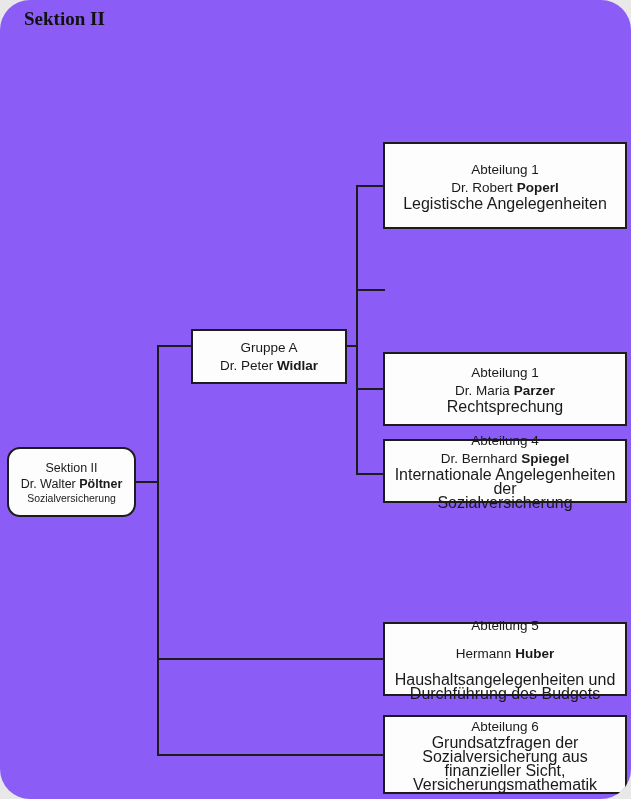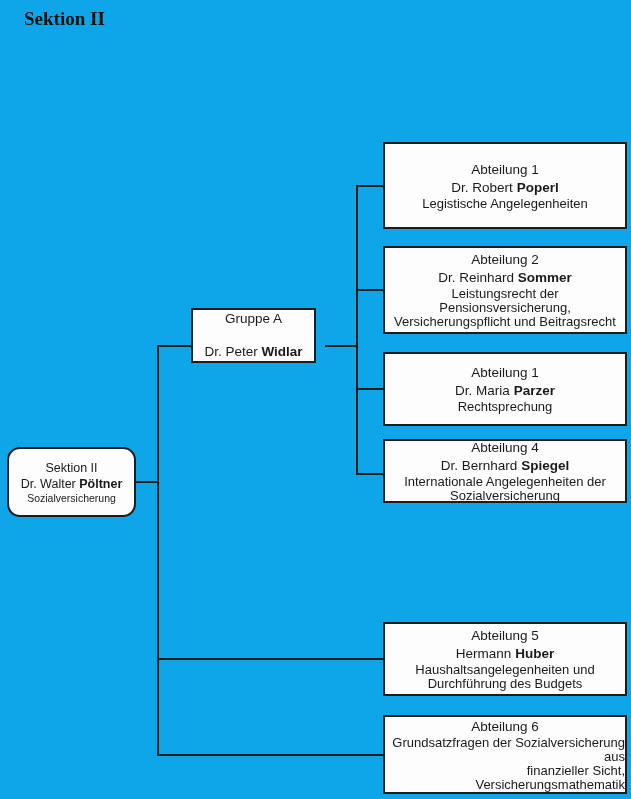--- a/index.html
+++ b/index.html
@@ -1,25 +1,26 @@
 <!DOCTYPE html>
 <html><head>
 <meta charset="utf-8">
 <style>
   * { margin: 0; padding: 0; box-sizing: border-box; }
   html, body { background: #e8e8e8; }
   .page {
     position: relative;
     width: 631px;
     height: 799px;
-    background: #0ea5e9;
+    background: #8b5cf6;
     font-family: "Liberation Sans", sans-serif;
     color: #1a1a1a;
     overflow: hidden;
     margin: 0 auto;
+    border-radius: 30px;
   }
   .page-title {
     position: absolute;
     left: 24px;
     top: 8px;
     font-family: "Liberation Serif", serif;
     font-weight: bold;
     font-size: 19px;
     color: #111;
   }
@@ -32,27 +33,27 @@
     justify-content: center;
     align-items: center;
     text-align: center;
   }
   .node-root {
     left: 7px; top: 447px; width: 129px; height: 70px;
     border-radius: 13px;
     border-width: 2.5px;
   }
   .node-group {
-    left: 191px; top: 308px; width: 125px; height: 55px; justify-content: space-between;
+    left: 191px; top: 329px; width: 156px; height: 55px;
   }
   .node-dept { left: 383px; width: 244px; }
   .unit-line   { font-size: 13.5px; line-height: 18px; }
   .name-line   { font-size: 13.5px; line-height: 18px; }
   .name-line b { font-weight: bold; }
-  .desc-line   { font-size: 13px; line-height: 14px; white-space: pre-line; }
+  .desc-line   { font-size: 16px; line-height: 14px; white-space: pre-line; }
   .node-root .unit-line, .node-root .name-line { font-size: 12.5px; line-height: 16px; }
   .node-root .desc-line { font-size: 10.5px; line-height: 13px; }
   .connector {
     position: absolute;
     background: #1c1c1c;
   }
   .h-line { height: 2px; }
   .v-line { width: 2px; }
 </style>
 </head>
@@ -85,46 +86,40 @@
     <div class="unit-line">Gruppe A</div>
     <div class="name-line"><span>Dr. Peter</span> <b>Widlar</b></div>
   </div>
 
   <div class="node node-dept" style="top:142px; height:87px;align-items:center;">
     <div class="unit-line">Abteilung 1</div>
     <div class="name-line"><span>Dr. Robert</span> <b>Poperl</b></div>
     <div class="desc-line">Legistische Angelegenheiten</div>
   </div>
 
-  <div class="node node-dept" style="top:246px; height:88px;">
-    <div class="unit-line">Abteilung 2</div>
-    <div class="name-line"><span>Dr. Reinhard</span> <b>Sommer</b></div>
-    <div class="desc-line">Leistungsrecht der Pensionsversicherung,
-Versicherungspflicht und Beitragsrecht</div>
-  </div>
 
   <div class="node node-dept" style="top:352px; height:74px;">
     <div class="unit-line">Abteilung 1</div>
     <div class="name-line"><span>Dr. Maria</span> <b>Parzer</b></div>
     <div class="desc-line">Rechtsprechung</div>
   </div>
 
   <div class="node node-dept" style="top:439px; height:64px;">
     <div class="unit-line">Abteilung 4</div>
     <div class="name-line"><span>Dr. Bernhard</span> <b>Spiegel</b></div>
     <div class="desc-line">Internationale Angelegenheiten der
 Sozialversicherung</div>
   </div>
 
-  <div class="node node-dept" style="top:622px; height:74px;">
+  <div class="node node-dept" style="top:622px; height:74px;gap:10px;">
     <div class="unit-line">Abteilung 5</div>
     <div class="name-line"><span>Hermann</span> <b>Huber</b></div>
     <div class="desc-line">Haushaltsangelegenheiten und
 Durchführung des Budgets</div>
   </div>
 
-  <div class="node node-dept" style="top:715px; height:79px;text-align:right;">
+  <div class="node node-dept" style="top:715px; height:79px;">
     <div class="unit-line">Abteilung 6</div>
     <div class="desc-line">Grundsatzfragen der Sozialversicherung aus
 finanzieller Sicht, Versicherungsmathematik</div>
   </div>
 
 </div>
 
 </body></html>

